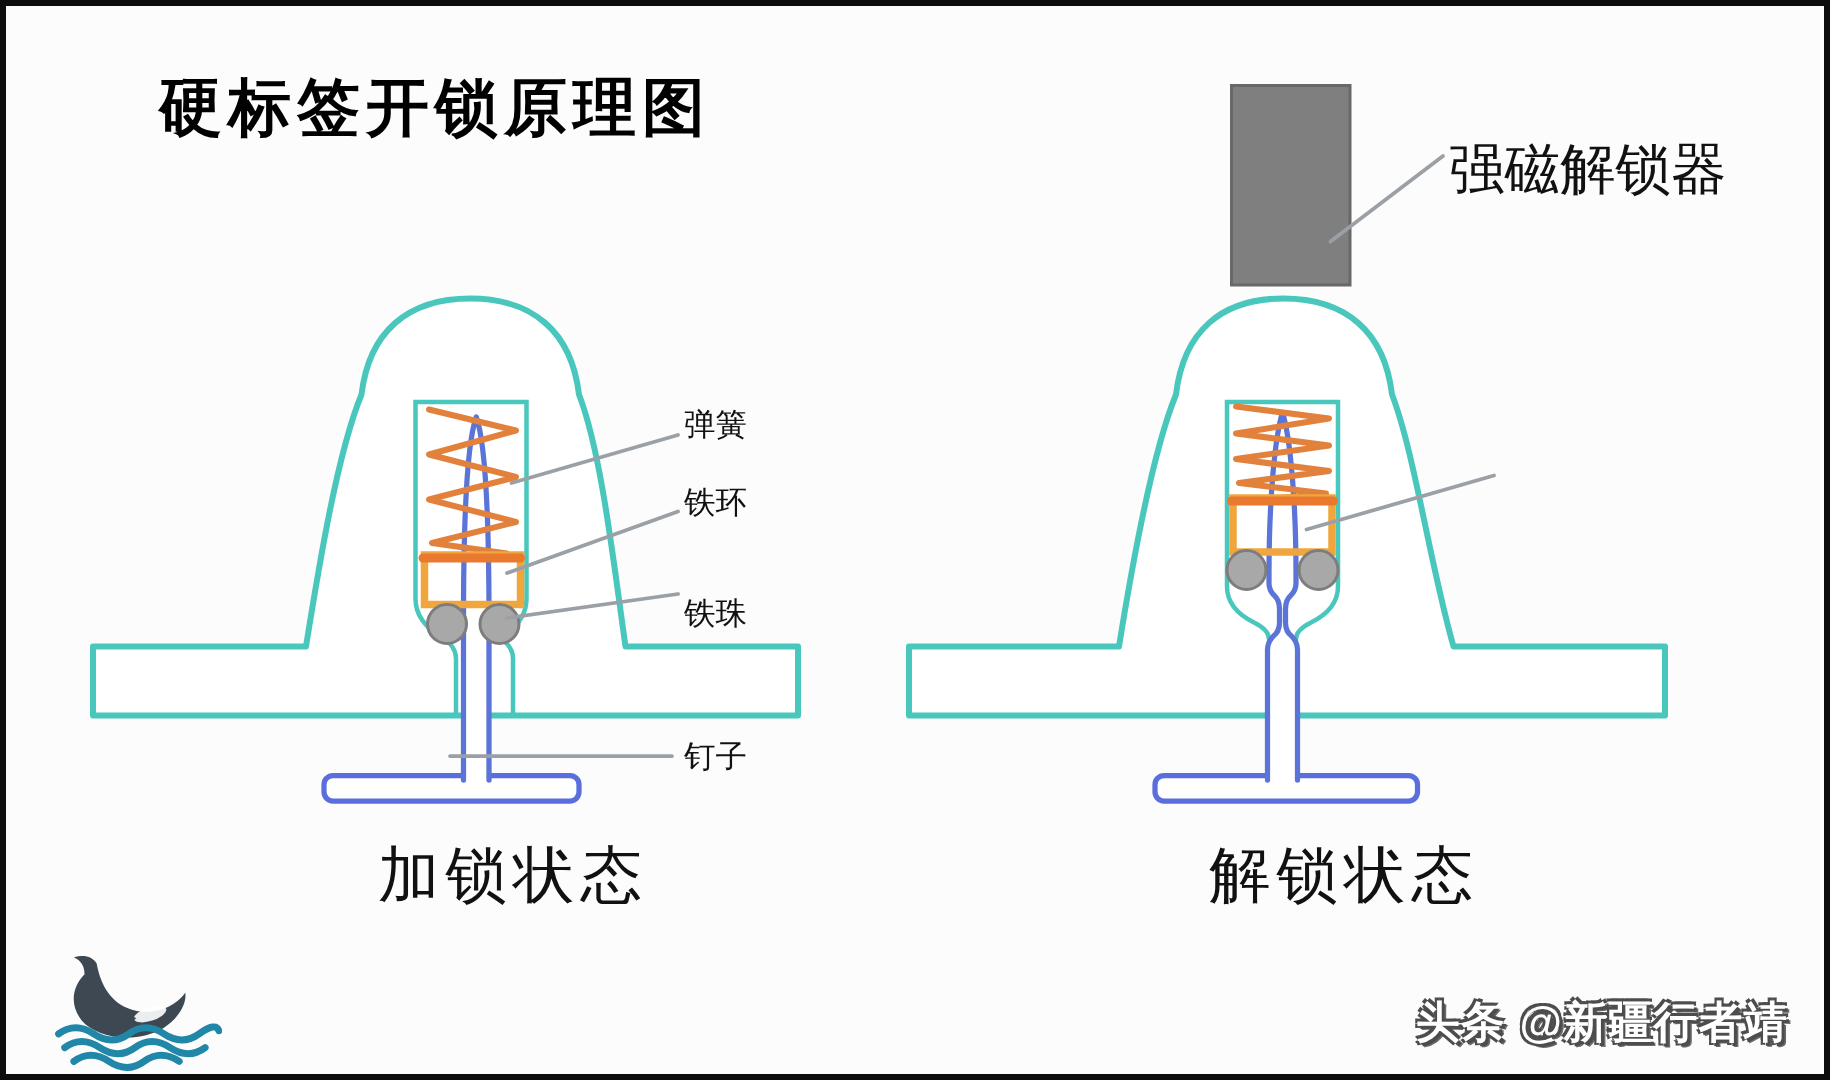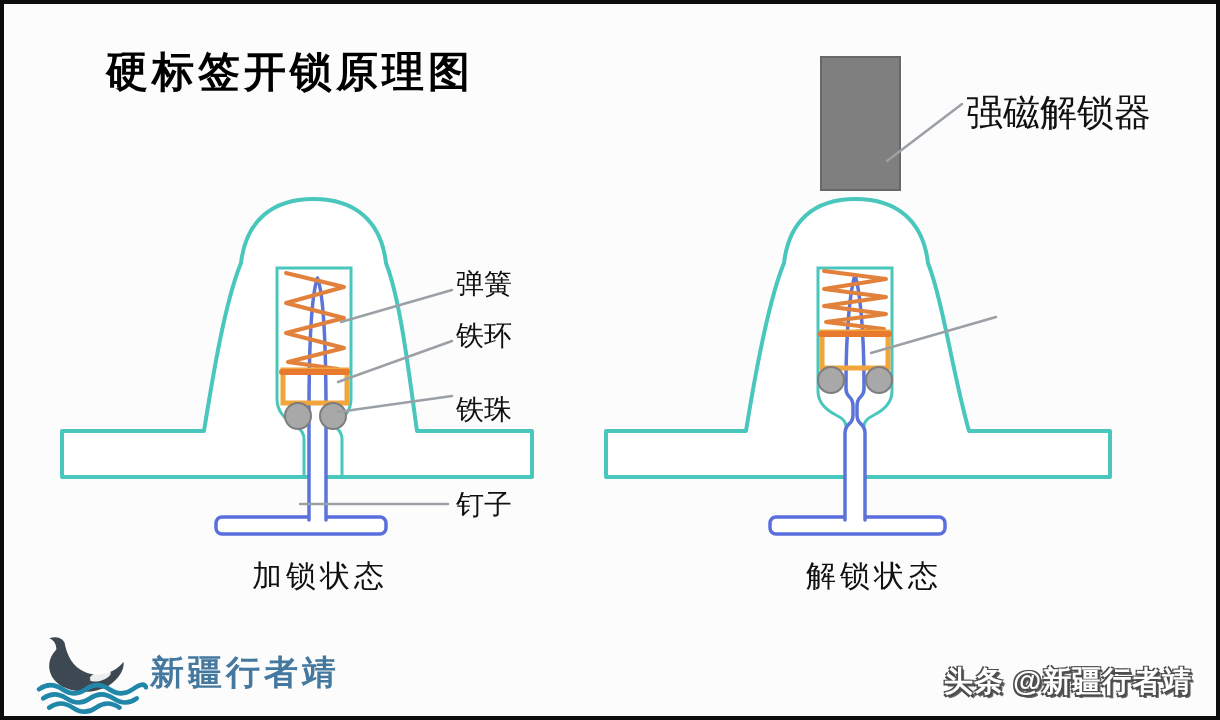--- a/index.html
+++ b/index.html
@@ -30,23 +30,23 @@
   .housing{fill:none;stroke:var(--tag-teal);stroke-width:3;}
   .spring{fill:none;stroke:var(--spring-orange);stroke-width:4;stroke-linejoin:round;stroke-linecap:round;}
   .ring{fill:none;stroke:var(--ring-orange);stroke-width:5;}
   .ring-top{fill:none;stroke:var(--ring-top-orange);stroke-width:6;stroke-linecap:round;}
   .ball{fill:var(--ball-gray);stroke:var(--ball-stroke);stroke-width:2;}
   .pin-fill{fill:#ffffff;stroke:none;}
   .pin-stroke{fill:none;stroke:var(--pin-blue);stroke-width:3.5;stroke-linejoin:round;stroke-linecap:round;}
   .pin-head{fill:#ffffff;stroke:var(--pin-head-blue);stroke-width:3.5;}
   .magnet{fill:var(--magnet-gray);stroke:var(--magnet-border);stroke-width:2;}
   .leader{fill:none;stroke:var(--leader-gray);stroke-width:2.5;stroke-linecap:round;}
-  .lbl{position:absolute;z-index:10;color:var(--text-black);font-size:28px;line-height:31px;white-space:nowrap;text-align:center;}
+  .lbl{position:absolute;z-index:10;color:var(--text-black);font-size:21px;line-height:31px;white-space:nowrap;text-align:center;}
   .title{position:absolute;left:106px;top:44px;z-index:10;color:#000;font-size:42px;font-weight:bold;letter-spacing:4px;white-space:nowrap;}
-  .caption{position:absolute;z-index:10;color:var(--text-black);font-size:30px;letter-spacing:4px;white-space:nowrap;}
+  .caption{position:absolute;z-index:10;color:var(--text-black);font-size:41px;letter-spacing:4px;white-space:nowrap;}
   .desc{position:absolute;left:1003px;top:244px;z-index:10;color:var(--text-black);font-size:29px;line-height:31px;}
   .magnet-lbl{position:absolute;left:966px;top:88px;z-index:10;color:var(--text-black);font-size:37px;white-space:nowrap;text-align:right;}
   .logo{position:absolute;left:36px;top:636px;z-index:10;}
   .logo-text{position:absolute;left:150px;top:650px;z-index:10;color:var(--logo-blue);font-size:34px;font-weight:bold;letter-spacing:4px;white-space:nowrap;}
   .watermark{
     position:absolute;left:944px;top:662px;z-index:10;color:#ffffff;font-size:29px;font-weight:bold;letter-spacing:1px;white-space:nowrap;
     text-shadow:-1.5px -1.5px 0 #4d4d4d,1.5px -1.5px 0 #4d4d4d,-1.5px 1.5px 0 #4d4d4d,2px 2px 0 #4d4d4d,3px 3px 0 #6a6a6a;
   }
 </style>
 </head>
@@ -103,16 +103,15 @@
   <svg class="logo" width="112" height="78" viewBox="0 0 110 76">
     <path fill="var(--whale-dark)" d="M 28 6 C 25 1 19 0 13 2 C 18 4 20 8 20 13 C 12 21 10 33 18 43 C 28 55 54 59 72 48 C 81 42 87 33 86 25 C 78 36 62 41 48 35 C 36 30 30 18 28 6 Z"></path>
     <ellipse cx="63" cy="39" rx="11" ry="4.5" fill="#ffffff" opacity="0.9" transform="rotate(-18 63 39)"></ellipse>
     <path fill="var(--whale-dark)" d="M 44 36 L 38 50 L 54 42 Z"></path>
     <g fill="none" stroke="var(--wave-teal)" stroke-width="4.5" stroke-linecap="round">
       <path d="M 3 52 Q 14 44 26 52 T 49 52 T 72 52 T 95 52 T 108 50"></path>
       <path d="M 7 61 Q 18 53 30 61 T 53 61 T 76 61 T 99 61"></path>
       <path d="M 13 70 Q 24 62 36 70 T 59 70 T 82 70"></path>
     </g>
   </svg>
-  <div class="logo-text">新疆行者靖</div>
 
   <div class="watermark">头条 @新疆行者靖</div>
 </div>
 
 </body></html>

